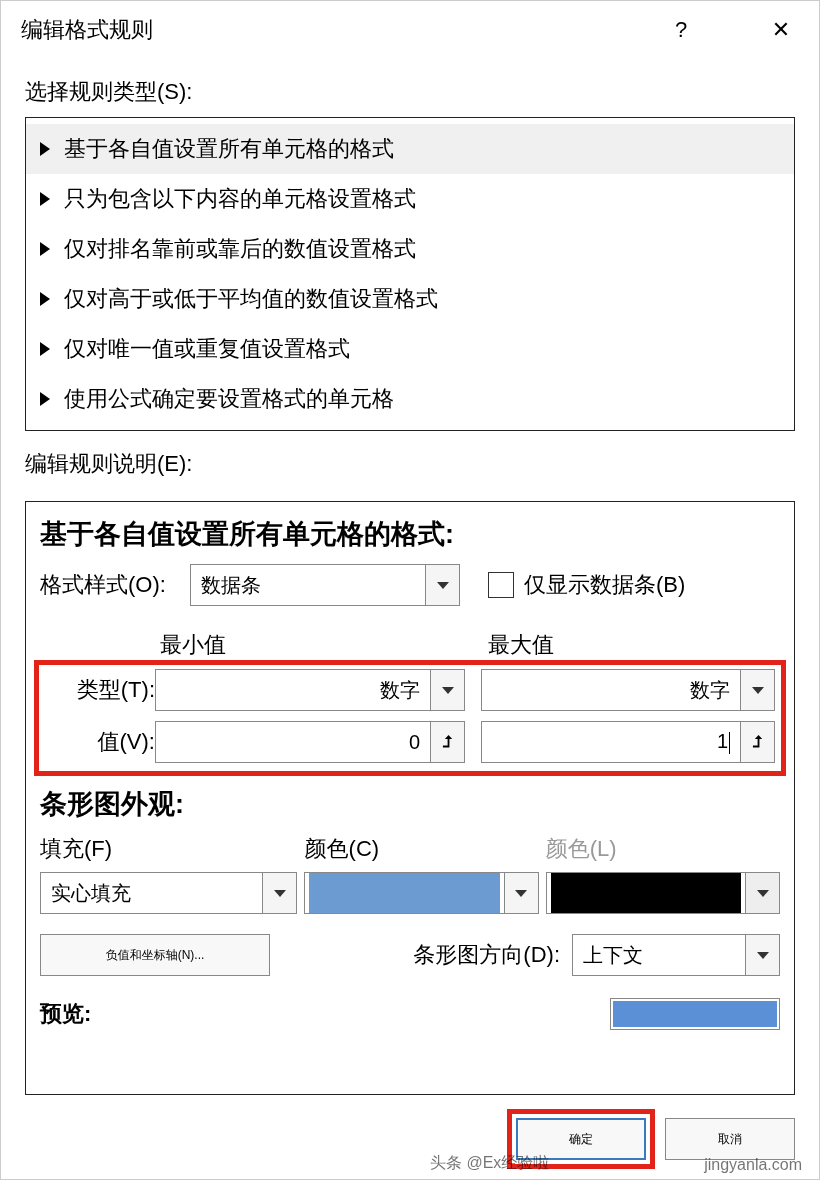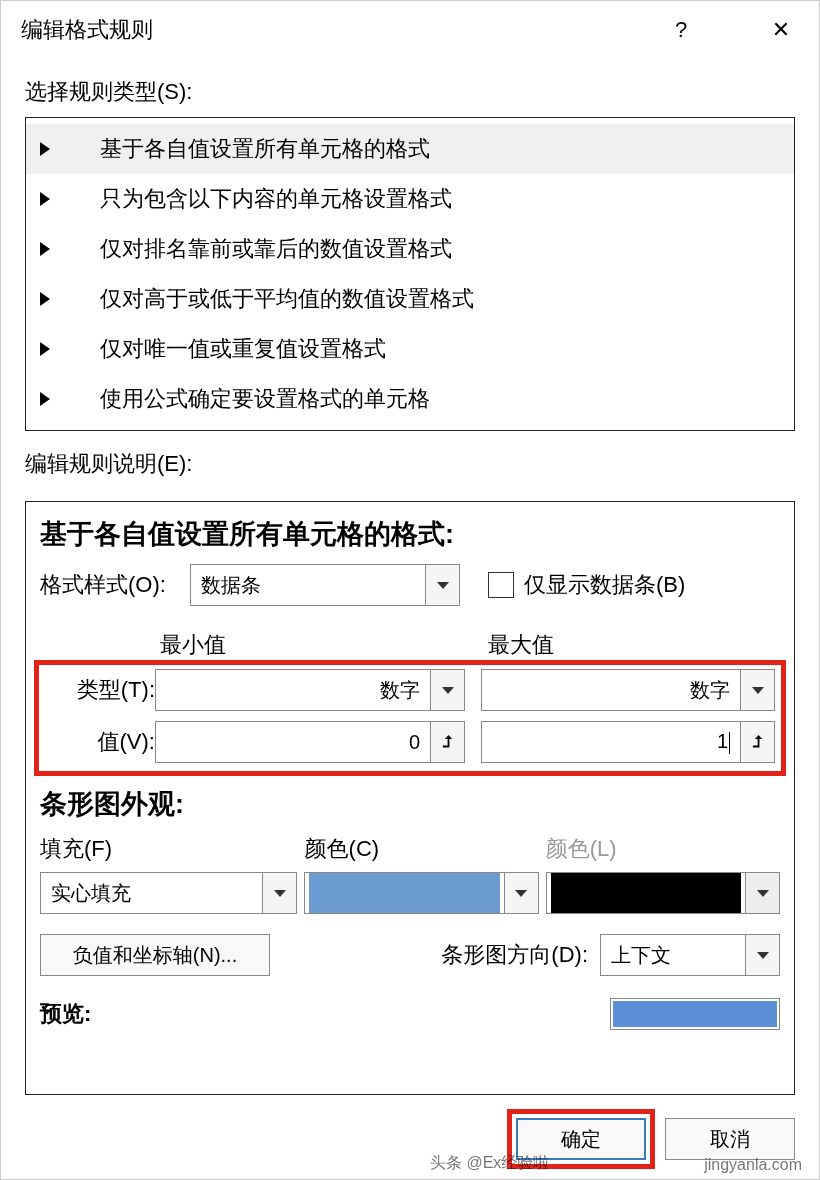--- a/index.html
+++ b/index.html
@@ -4,21 +4,21 @@
 <style>
   * { box-sizing: border-box; font-family: "Microsoft YaHei", "SimSun", sans-serif; }
   body { margin: 0; background: #fff; width: 820px; height: 1180px; overflow: hidden; position: relative; }
   .dialog { width: 820px; height: 1180px; background: #fff; border: 1px solid #ccc; display: flex; flex-direction: column; }
   .titlebar { height: 58px; display: flex; align-items: center; padding: 0 12px; gap: 48px; }
   .titlebar .title { font-size: 22px; flex: 1; padding-left: 8px; }
   .titlebar .tbtn { width: 52px; height: 40px; display: flex; align-items: center; justify-content: center; font-size: 22px; }
   .content { flex: 1; padding: 18px 24px 10px 24px; display: flex; flex-direction: column; }
   .label { font-size: 22px; margin-bottom: 10px; }
   .rulebox { border: 1px solid #222; background: #fff; padding: 6px 0; }
-  .ruleitem { display: flex; align-items: center; padding: 10px 14px; font-size: 22px; gap: 36px; }
+  .ruleitem { display: flex; align-items: center; padding: 10px 14px; font-size: 22px; }
   .ruleitem.selected { background: #f0f0f0; }
   .tri { width: 0; height: 0; border-top: 7px solid transparent; border-bottom: 7px solid transparent; border-left: 10px solid #000; margin-right: 14px; }
   .descbox { border: 1px solid #222; margin-top: 12px; padding: 14px 14px 10px 14px; flex: 1; display: flex; flex-direction: column; }
   .bold { font-weight: bold; font-size: 27px; margin-bottom: 12px; }
   .row { display: flex; align-items: center; margin-bottom: 14px; }
   .row .fl { font-size: 22px; width: 150px; }
   .combo { height: 42px; border: 1px solid #888; background: #fff; display: flex; align-items: center; position: relative; }
   .combo .ctext { flex: 1; padding: 0 10px; font-size: 20px; }
   .combo .carrow { width: 34px; height: 100%; border-left: 1px solid #888; display: flex; align-items: center; justify-content: center; background: #f5f5f5; }
   .chev { width: 0; height: 0; border-left: 6px solid transparent; border-right: 6px solid transparent; border-top: 7px solid #333; }
@@ -29,21 +29,21 @@
   .minmax-row { display: flex; align-items: center; margin-bottom: 10px; }
   .minmax-row .lbl { width: 110px; font-size: 22px; }
   .input-like { height: 42px; border: 1px solid #888; background: #fff; display: flex; align-items: center; }
   .input-like .itext { flex: 1; padding: 0 10px; font-size: 20px; }
   .refbtn { width: 34px; height: 100%; border-left: 1px solid #888; display: flex; align-items: center; justify-content: center; background: #f5f5f5; }
   .uparrow { font-size: 16px; font-weight: bold; }
   .app-row { display: flex; gap: 7px; }
   .app-col { flex: 1; display: flex; flex-direction: column; }
   .app-col .albl { font-size: 22px; margin-bottom: 8px; }
   .color-swatch { flex: 1; height: 100%; margin: 4px; }
-  .btn { height: 42px; border: 1px solid #888; background: #f8f8f8; display: flex; align-items: center; justify-content: center; font-size: 20px; padding: 0 16px; }
+  .btn { height: 42px; border: 1px solid #888; background: #f8f8f8; display: flex; align-items: center; justify-content: center; font-size: 12px; padding: 0 16px; }
   .footer-row { display: flex; align-items: center; justify-content: flex-end; margin-top: 14px; gap: 10px; }
   .preview-row { display: flex; align-items: center; justify-content: space-between; margin-top: 22px; }
   .preview-box { width: 170px; height: 32px; border: 1px solid #888; display: flex; align-items: center; padding: 2px; }
   .preview-bar { width: 100%; height: 100%; background: linear-gradient(to right, #5b8fd6, #5b8fd6); }
   .ok-red { border: 5px solid #e2231a; padding: 4px; margin-left: 41px; }
   .dimmed { color: #999; }
   .watermark { position: absolute; bottom: 6px; right: 18px; font-size: 16px; color: rgba(0,0,0,0.55); }
   .watermark2 { position: absolute; bottom: 6px; left: 430px; font-size: 16px; color: rgba(0,0,0,0.55); }
   .cursor-caret { display:inline-block; width:1px; height:22px; background:#000; vertical-align:middle; margin-left:1px;}
   .barappearance { margin-top: 10px; }
@@ -189,21 +189,21 @@
           </div>
         </div>
 
         <div style="height:20px"></div>
         <div class="row">
           <div class="btn" style="width:230px">
               <span>负值和坐标轴(N)...</span>
             </div>
           <div style="flex:1"></div>
           <div style="font-size:22px; margin-right:12px">条形图方向(D):</div>
-          <div class="combo" style="width:180px">
+          <div class="combo" style="width:208px">
             <div class="ctext">上下文</div>
             <div class="carrow">
                 <div class="chev"></div>
               </div>
           </div>
         </div>
 
         <div class="preview-row">
           <div style="font-size:22px; font-weight:bold; margin-right:12px">预览:</div>
           <div class="preview-box">

